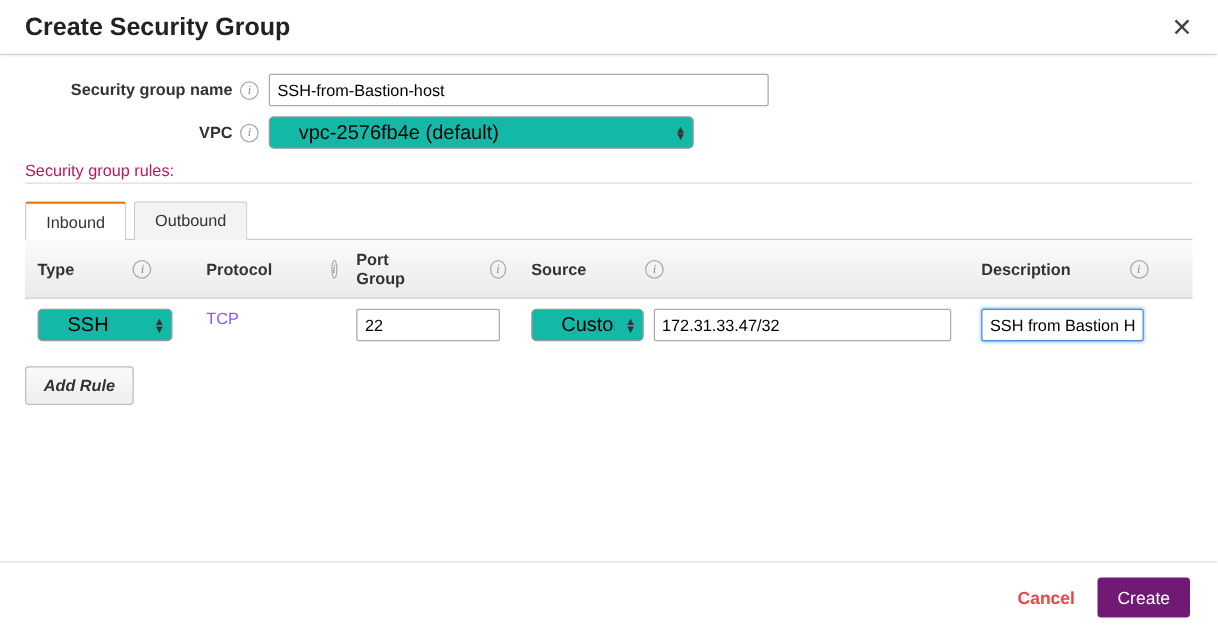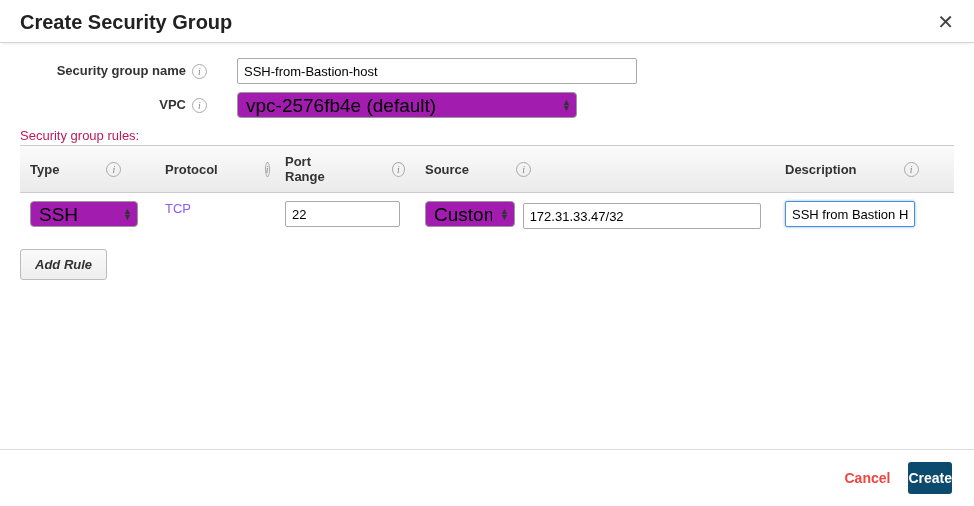--- a/index.html
+++ b/index.html
@@ -5,23 +5,23 @@
 * { box-sizing: border-box; margin: 0; padding: 0; }
 body { font-family: -apple-system, BlinkMacSystemFont, "Segoe UI", Arial, sans-serif; font-size: 13px; color: #333; background: #fff; width: 974px; height: 506px; overflow: hidden; position: relative; }
 .modal { width: 100%; height: 100%; display: flex; flex-direction: column; }
 .header { display: flex; align-items: center; justify-content: space-between; padding: 10px 20px 8px 20px; border-bottom: 1px solid #d5d5d5; box-shadow: 0 2px 3px -2px rgba(0,0,0,0.15); }
 .header h1 { font-size: 20px; font-weight: 700; color: #222; }
 .close-icon { font-size: 20px; color: #444; cursor: pointer; font-weight: 400; }
 .content { flex: 1; padding: 15px 20px 0 20px; overflow: auto; }
 .form-row { display: flex; align-items: center; margin-bottom: 8px; }
 .form-label { width: 195px; text-align: right; font-weight: 700; font-size: 13px; color: #333; padding-right: 8px; }
 .info-icon { display: inline-flex; align-items: center; justify-content: center; width: 15px; height: 15px; border-radius: 50%; border: 1px solid #aaa; color: #888; font-style: italic; font-family: Georgia, serif; font-size: 10px; margin-left: 6px; cursor: pointer; font-weight: 400; vertical-align: middle; }
-.form-field { margin-left: 22px; }
+.form-field { }
 input[type=text].txt { height: 26px; border: 1px solid #aaa; border-radius: 2px; padding: 0 6px; font-size: 13px; width: 400px; }
-select.sel { height: 26px; border: 1px solid #999; border-radius: 4px; padding: 0 22px 0 8px; font-size: 19px; background: #a21caf; appearance: none; -webkit-appearance: none; position: relative; }
+select.sel { height: 26px; border: 1px solid #999; border-radius: 4px; padding: 0 22px 0 23px; font-size: 16px; background: #14b8a6; appearance: none; -webkit-appearance: none; position: relative; }
 .select-wrap { position: relative; display: inline-block; }
 .select-wrap::after { content: ""; position: absolute; right: 7px; top: 50%; transform: translateY(-50%); width: 7px; height: 12px; background: none; pointer-events: none; }
 .select-wrap .chev { position: absolute; right: 6px; top: 50%; transform: translateY(-50%); pointer-events: none; font-size: 9px; color: #333; line-height: 6px; }
 .section-label { font-size: 13px; color: #be185d; margin: 10px 0 2px 0; }
 .divider { border: none; border-top: 1px solid #ddd; margin: 2px 0 0 0; }
 .tabs { display: flex; margin-top: 14px; }
 .tab { padding: 7px 16px; border: 1px solid #ccc; background: #f3f3f3; border-bottom: none; font-size: 13px; color: #333; border-radius: 3px 3px 0 0; margin-right: 6px; cursor: pointer; }
 .tab.active { background: #fff; border-top: 2px solid #e47911; font-weight: 400; position: relative; z-index: 2; }
 .tbl-wrap { border-top: 1px solid #ccc; margin-top: -1px; }
 .tbl-head { display: flex; background: linear-gradient(#fbfbfb,#eaeaea); border-bottom: 1px solid #ccc; }
@@ -35,21 +35,21 @@
 .tbl-row .td { padding: 0 10px; }
 .small-sel { width: 108px; height: 26px; }
 .port-input { width: 115px; height: 26px; border:1px solid #aaa; border-radius:2px; padding:0 6px; font-size:13px; }
 .source-sel { width: 90px; height: 26px; }
 .source-input { width: 238px; height: 26px; border:1px solid #aaa; border-radius:2px; padding:0 6px; font-size:13px; margin-left: 4px; }
 .desc-input { width: 130px; height: 26px; border:1px solid #4a90d9; box-shadow: 0 0 3px rgba(74,144,217,0.7); border-radius:2px; padding:0 6px; font-size:13px; }
 .proto-txt { font-size:13px; color:#8b5cf6; }
 .add-btn { margin-top: 12px; padding: 7px 14px; background: linear-gradient(#fafafa,#eee); border:1px solid #bbb; border-radius: 3px; font-size: 13px; font-weight: 700; color:#333; cursor:pointer;font-style:italic; }
 .footer { border-top: 1px solid #ddd; padding: 12px 22px; display:flex; justify-content:flex-end; align-items:center; gap:18px; }
 .cancel-link { color:#ef4444; font-weight:700; font-size:14px; cursor:pointer; }
-.create-btn { background:#0c4a6e; color:#fff; border:none; border-radius:3px; padding:8px 0; font-size:14px; font-weight:700; cursor:pointer; }
+.create-btn { background:#701a75; color:#fff; border:none; border-radius:3px; padding:8px 16px; font-size:14px; font-weight:400; cursor:pointer; }
 </style>
 </head>
 <body>
 <div class="modal">
   <div class="header">
     <h1>Create Security Group</h1>
     <span class="close-icon">✕</span>
   </div>
 
   <div class="content">
@@ -70,33 +70,37 @@
             <option>vpc-2576fb4e (default)</option>
           </select>
           <span class="chev">▲<br>▼</span>
         </span>
       </div>
     </div>
 
     <div class="section-label">Security group rules:</div>
     <hr class="divider">
 
+    <div class="tabs">
+      <div class="tab active">Inbound</div>
+      <div class="tab">Outbound</div>
+    </div>
 
     <div class="tbl-wrap">
       <div class="tbl-head">
         <div class="th col-type">
             <span>Type</span>
             <span class="info-icon">i</span>
           </div>
         <div class="th col-proto">
             <span>Protocol</span>
             <span class="info-icon">i</span>
           </div>
         <div class="th col-port">
-            <span>Port Range</span>
+            <span>Port Group</span>
             <span class="info-icon">i</span>
           </div>
         <div class="th col-source">
             <span>Source</span>
             <span class="info-icon">i</span>
           </div>
         <div class="th col-desc">
             <span>Description</span>
             <span class="info-icon">i</span>
           </div>

